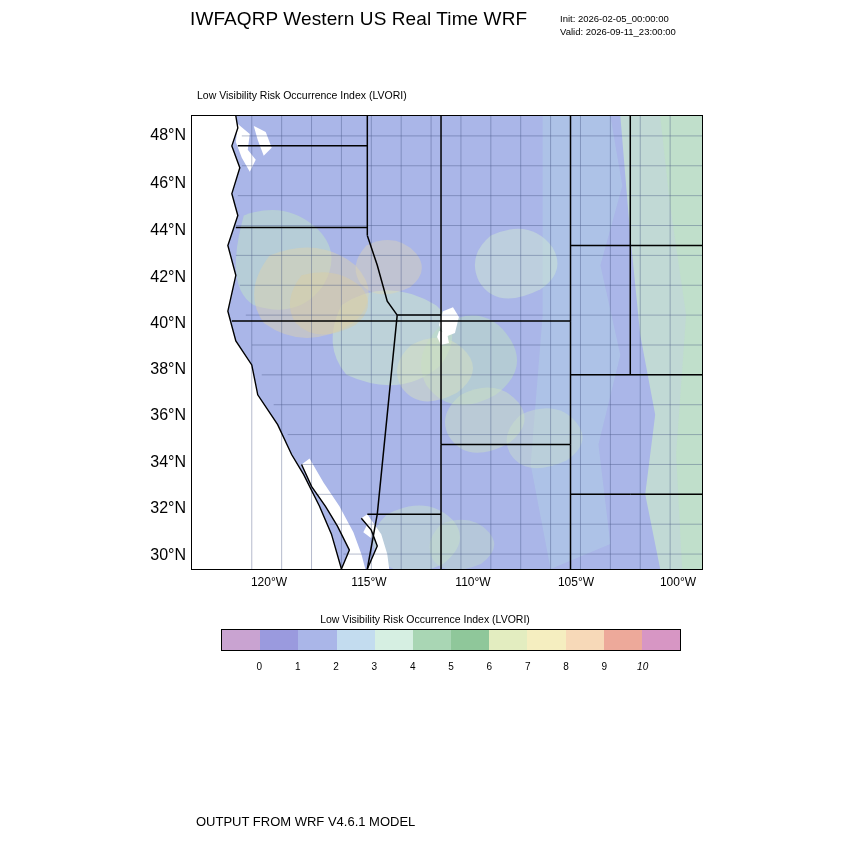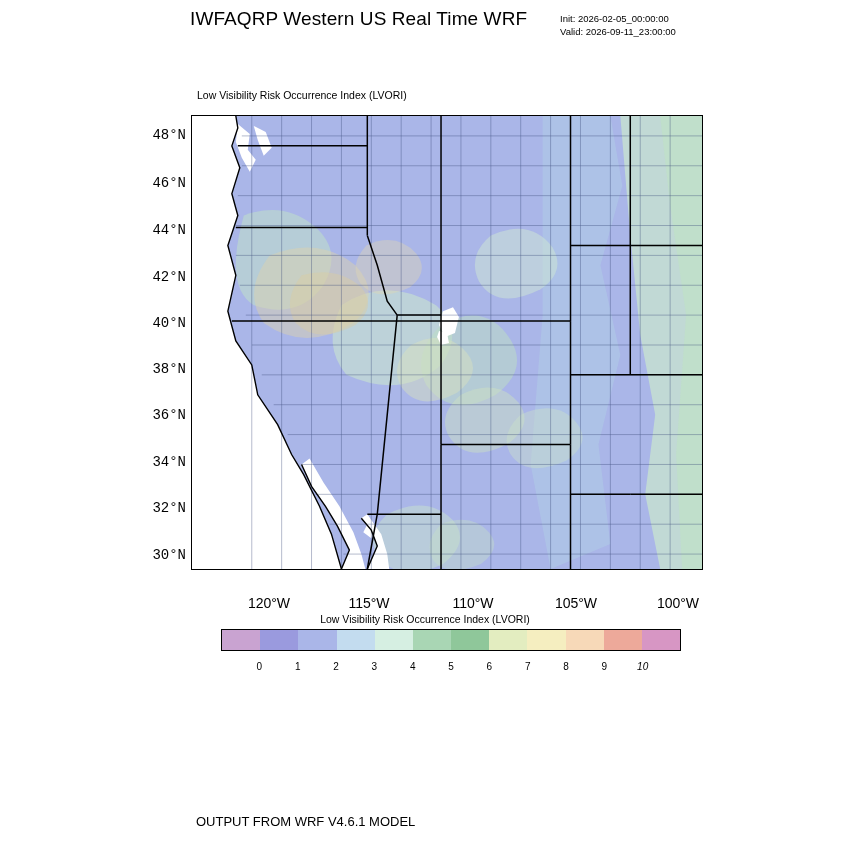--- a/index.html
+++ b/index.html
@@ -62,43 +62,42 @@
     top: 0;
     width: 100%;
     height: 100%;
   }
 
   
   .ylab {
     position: absolute;
     right: 0;
     text-align: left;
-    font-size: 14px;
+    font-size: 16px;
     white-space: nowrap;
     transform: translateY(-50%);
-    font-family: Liberation Mono, monospace;
   }
   .ytick-area {
     position: absolute;
     left: 130px;
     top: 115px;
     width: 56px;
     height: 455px;
   }
   .xtick-area {
     position: absolute;
     left: 191px;
     top: 575px;
     width: 512px;
     height: 24px;
   }
   .xlab {
     position: absolute;
-    top: 20px;
-    font-size: 14px;
+    top: 0;
+    font-size: 12px;
     white-space: nowrap;
     transform: translateX(-50%);
   }
 
   
   .cbar-title {
     position: absolute;
     left: 0;
     top: 613px;
     width: 850px;

